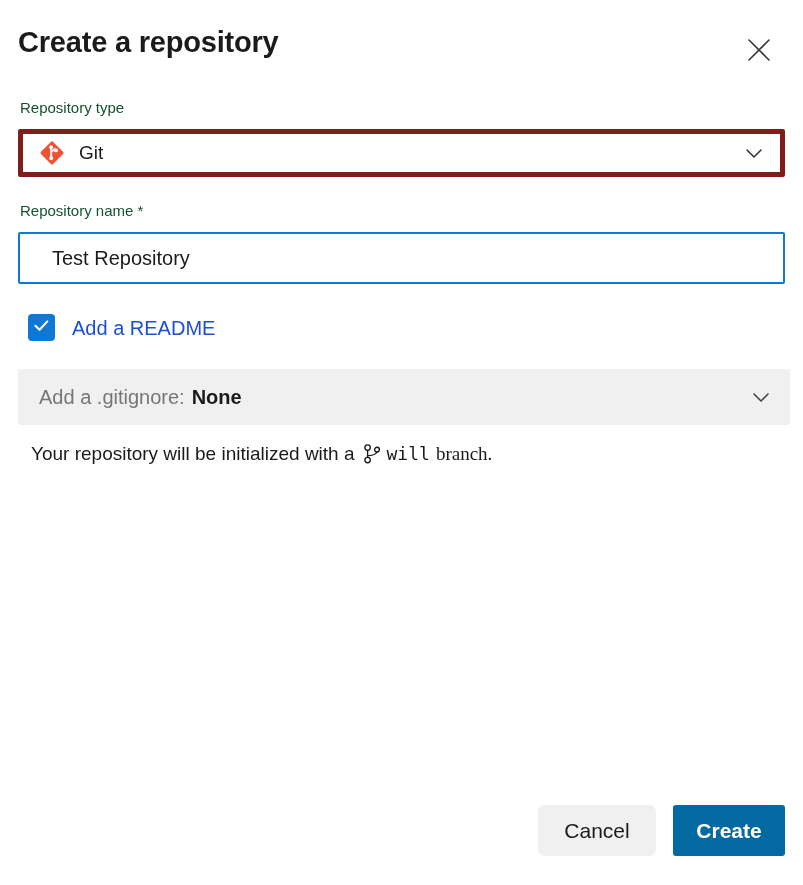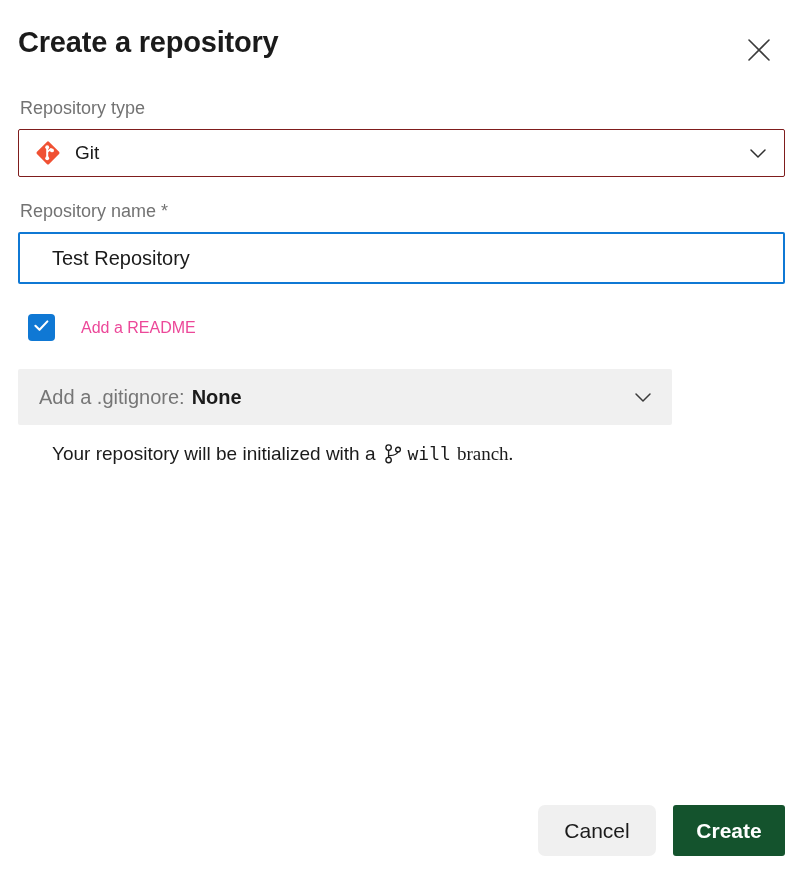--- a/index.html
+++ b/index.html
@@ -54,34 +54,34 @@
   }
   .close-button svg { display: block; }
 
   
   .dlg-body {
     flex: 1 1 auto;
     padding: 0 18px;
   }
 
   .field-label {
-    font-size: 18px;
-    line-height: 24px;
-    color: #737373;
+    font-size: 15px;
+    line-height: 24px;
+    color: #14532d;
     margin: 0 0 9px 2px;
     display: block;
   }
 
   .block { margin-bottom: 22px; }
 
   
   .combo {
     width: 767px;
     height: 48px;
-    border: 1px solid #7f1d1d;
+    border: 5px solid #7f1d1d;
     background: #ffffff;
     border-radius: 2px;
     display: flex;
     align-items: center;
     padding: 0 12px 0 16px;
     cursor: pointer;
   }
   .combo-icon {
     width: 26px;
     height: 26px;
@@ -146,29 +146,29 @@
     width: 27px;
     height: 27px;
     border-radius: 4px;
     background: #0f78d4;
     display: flex;
     align-items: center;
     justify-content: center;
     flex: 0 0 auto;
   }
   .check-label {
-    font-size: 16px;
-    color: #ec4899;
-    margin-left: 26px;
+    font-size: 20px;
+    color: #1d4ed8;
+    margin-left: 17px;
     line-height: 24px;
   }
 
   
   .combo-subtle {
-    width: 654px;
+    width: 772px;
     height: 56px;
     background: #f0f0f0;
     border: 1px solid transparent;
     border-radius: 2px;
     display: flex;
     align-items: center;
     padding: 0 14px 0 20px;
     cursor: pointer;
     margin-bottom: 16px;
   }
@@ -186,21 +186,21 @@
     flex: 1 1 auto;
   }
   .combo-subtle .chevron { color: #3b3b3b; }
 
   
   .branch-note {
     display: flex;
     align-items: center;
     font-size: 19px;
     color: #1b1b1b;
-    margin: 13px 0 0 34px;
+    margin: 13px 0 0 13px;
     line-height: 26px;
     flex-wrap: nowrap;
   }
   .branch-icon {
     display: inline-flex;
     align-items: center;
     justify-content: center;
     width: 22px;
     height: 24px;
     margin: 0 4px 0 6px;
@@ -232,21 +232,21 @@
     cursor: pointer;
     padding: 0 22px;
     line-height: 51px;
   }
   .btn-secondary {
     background: #f0f0f0;
     color: #1b1b1b;
     border-radius: 7px;
   }
   .btn-primary {
-    background: #14532d;
+    background: #0369a1;
     color: #ffffff;
     font-weight: bold;
     min-width: 112px;
   }
 </style>
 </head>
 <body>
 
 <div class="dialog">
 

